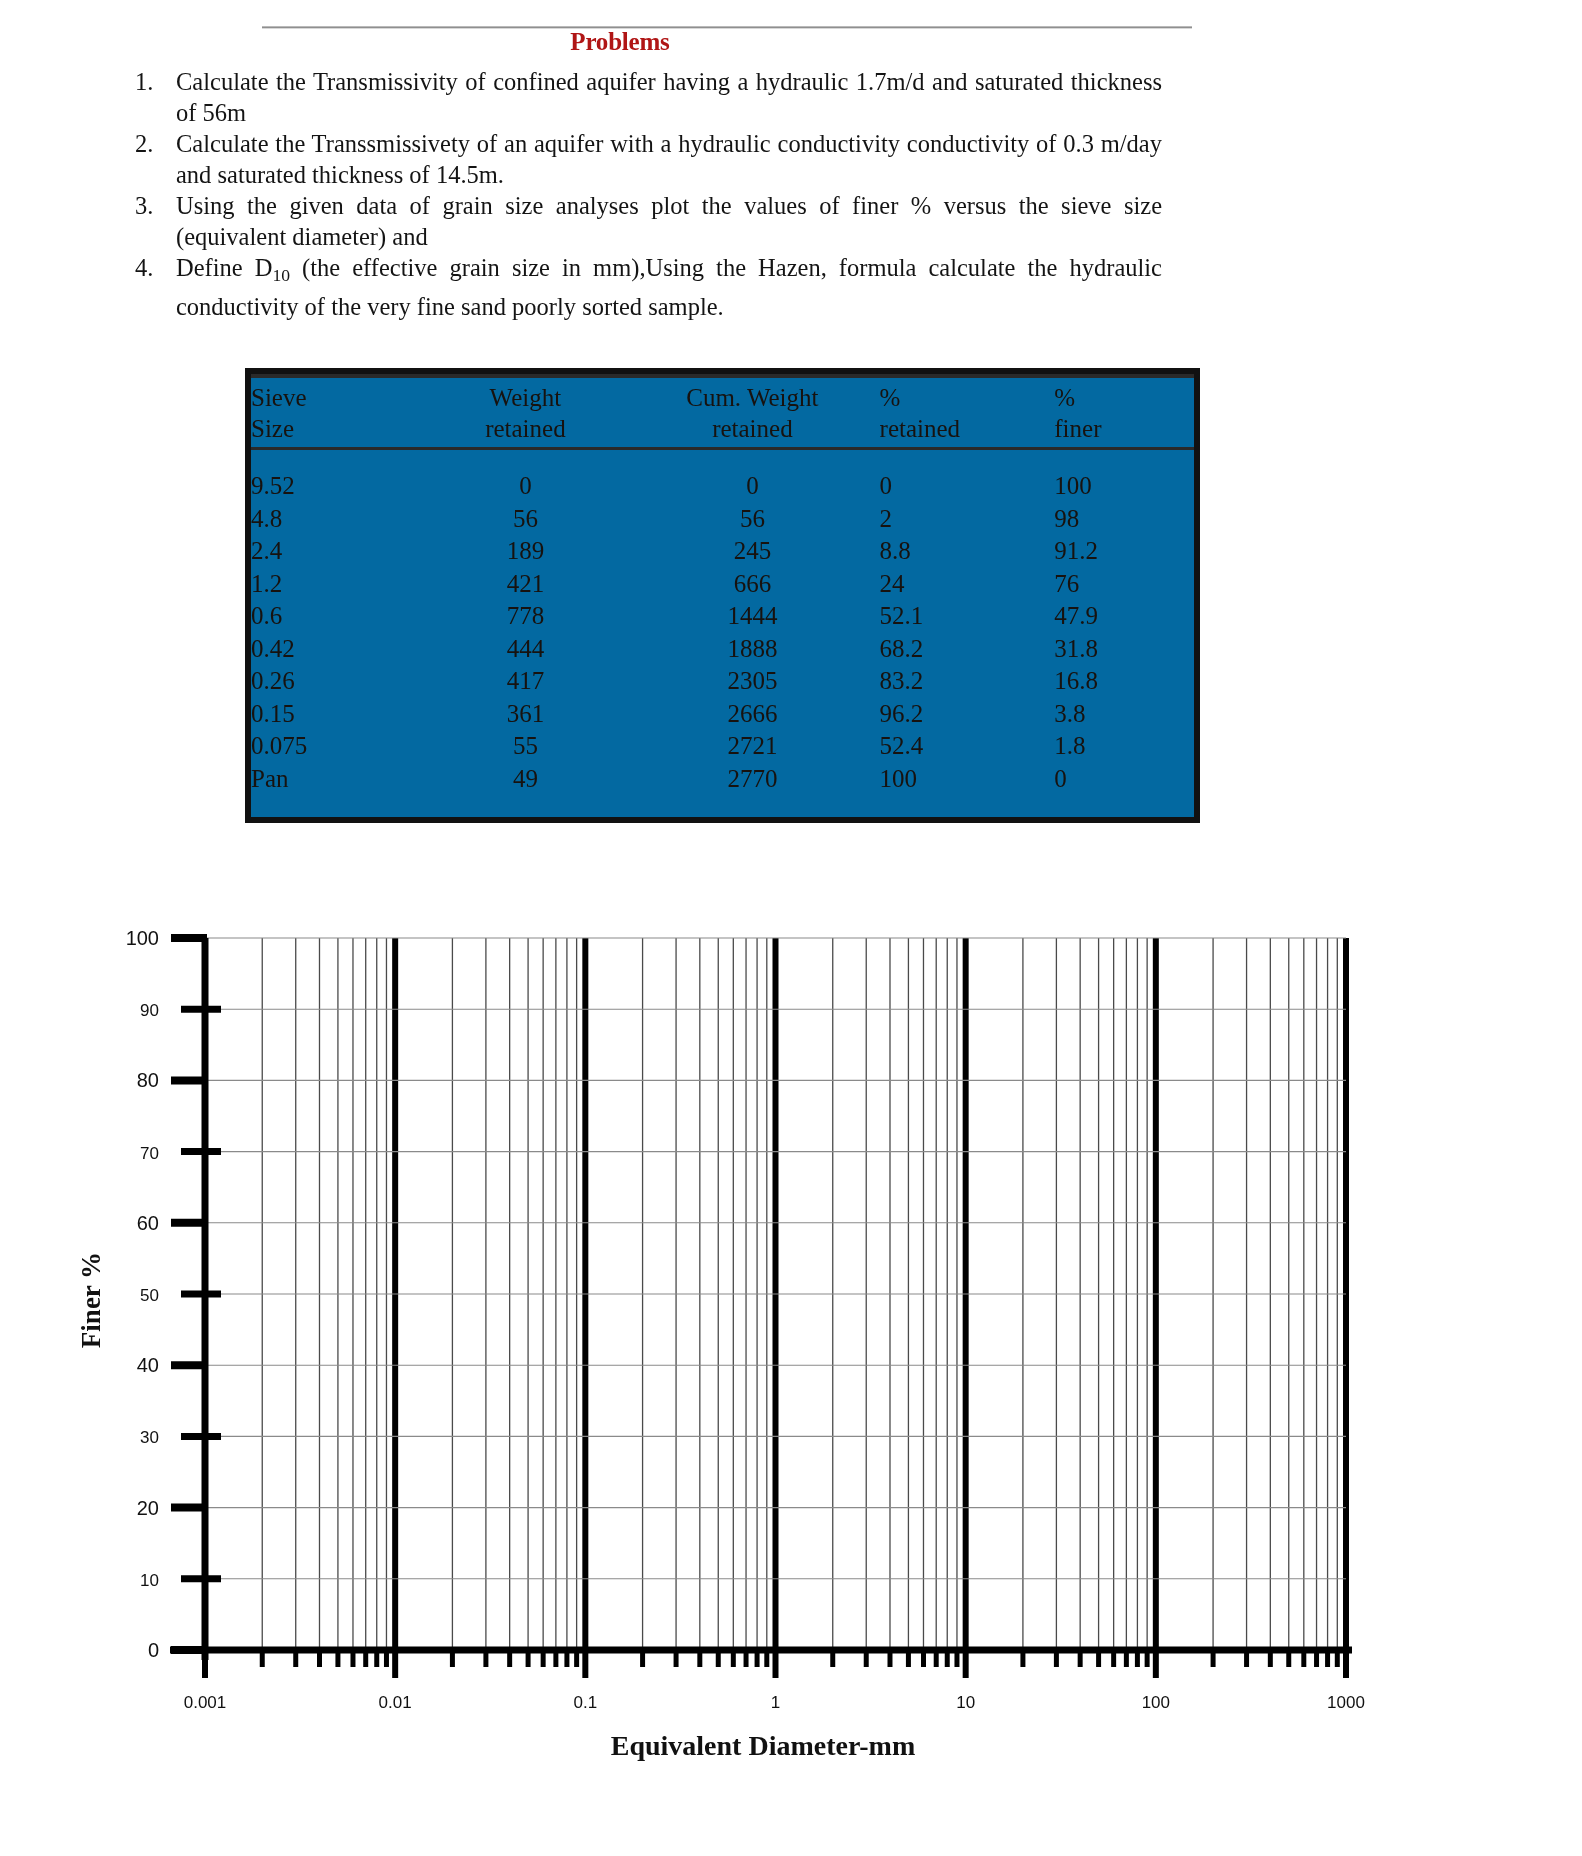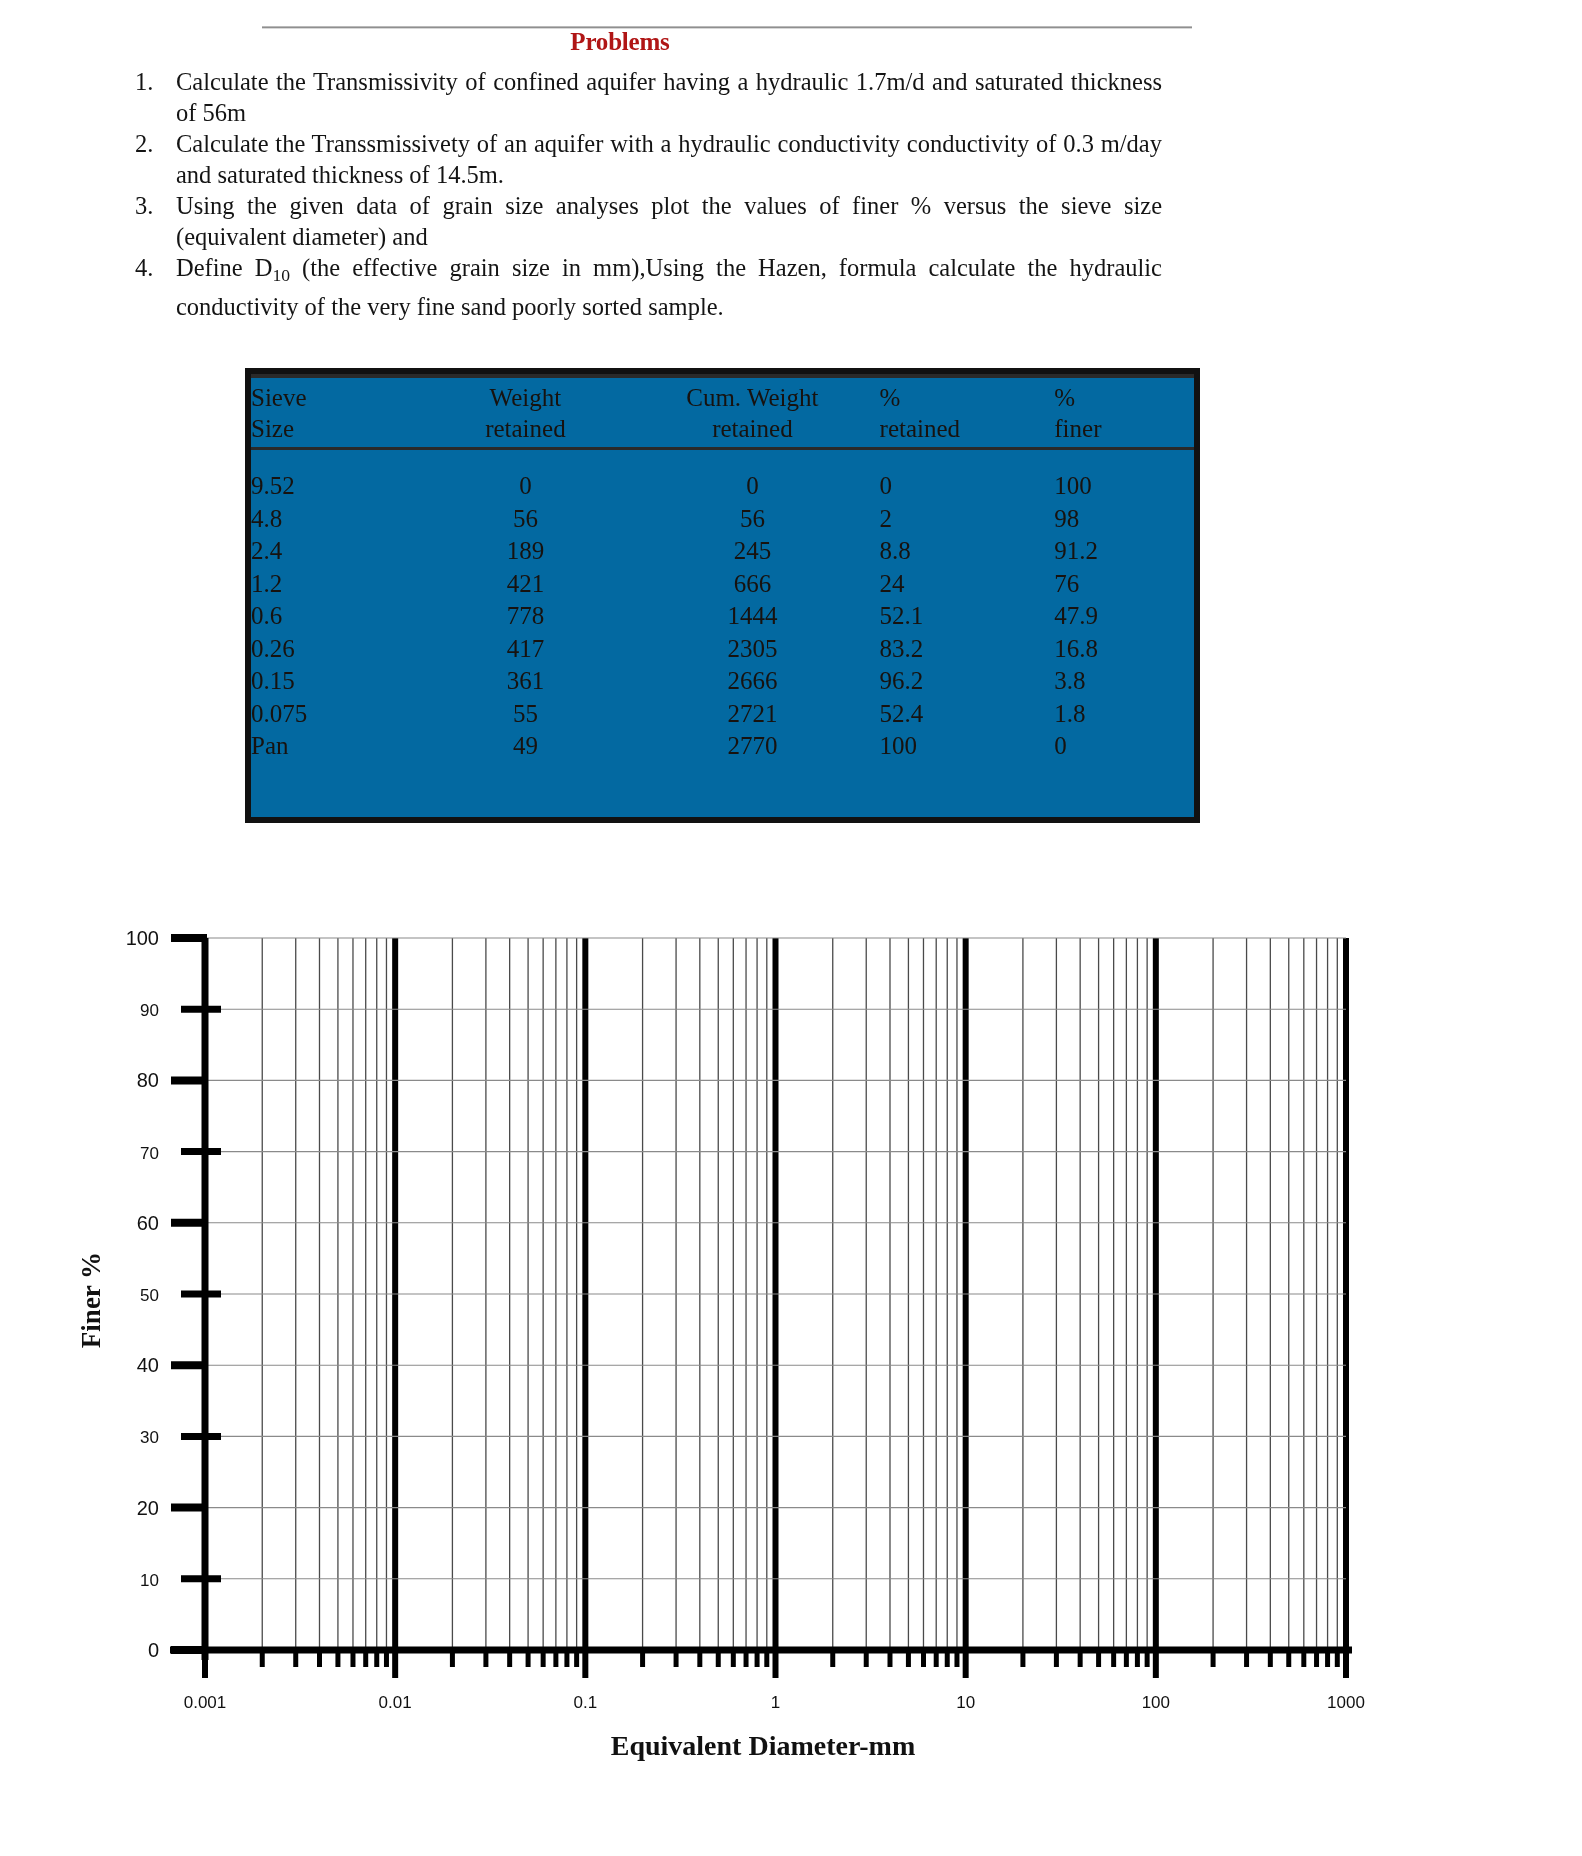--- a/index.html
+++ b/index.html
@@ -260,20 +260,27 @@
           <td class="col-cum">666</td>
           <td class="col-pctret">24</td>
           <td class="col-pctfine">76</td>
         </tr>
         <tr>
           <td class="col-sieve">0.6</td>
           <td class="col-weight">778</td>
           <td class="col-cum">1444</td>
           <td class="col-pctret">52.1</td>
           <td class="col-pctfine">47.9</td>
+        </tr>
+        <tr>
+          <td class="col-sieve">0.42</td>
+          <td class="col-weight">444</td>
+          <td class="col-cum">1888</td>
+          <td class="col-pctret">68.2</td>
+          <td class="col-pctfine">31.8</td>
         </tr>
         <tr>
           <td class="col-sieve">0.26</td>
           <td class="col-weight">417</td>
           <td class="col-cum">2305</td>
           <td class="col-pctret">83.2</td>
           <td class="col-pctfine">16.8</td>
         </tr>
         <tr>
           <td class="col-sieve">0.15</td>

